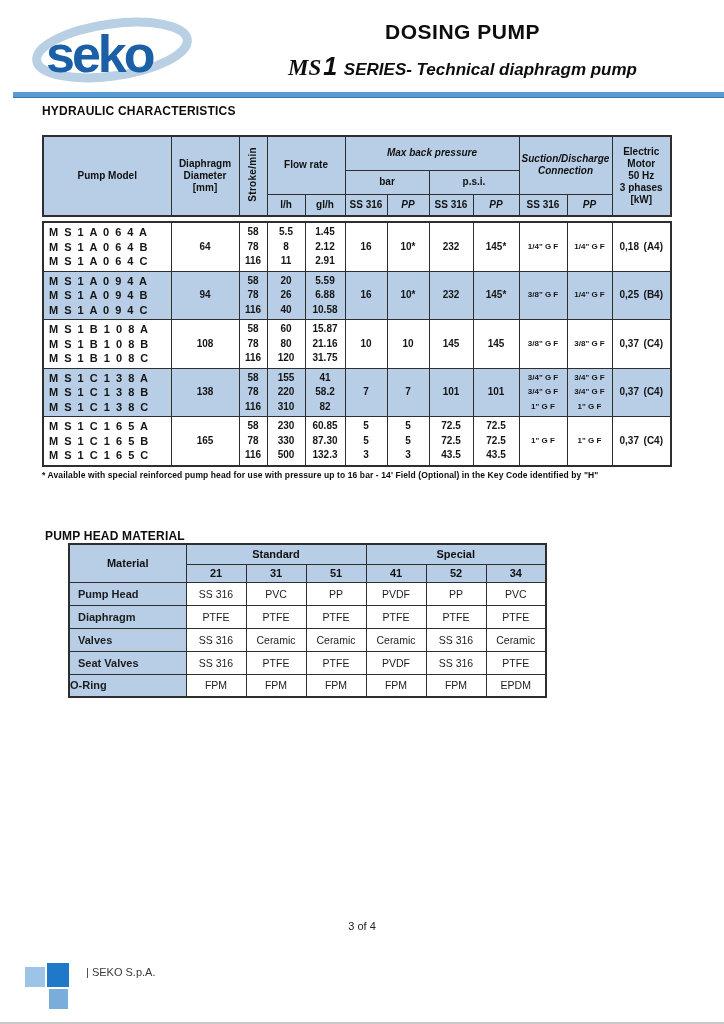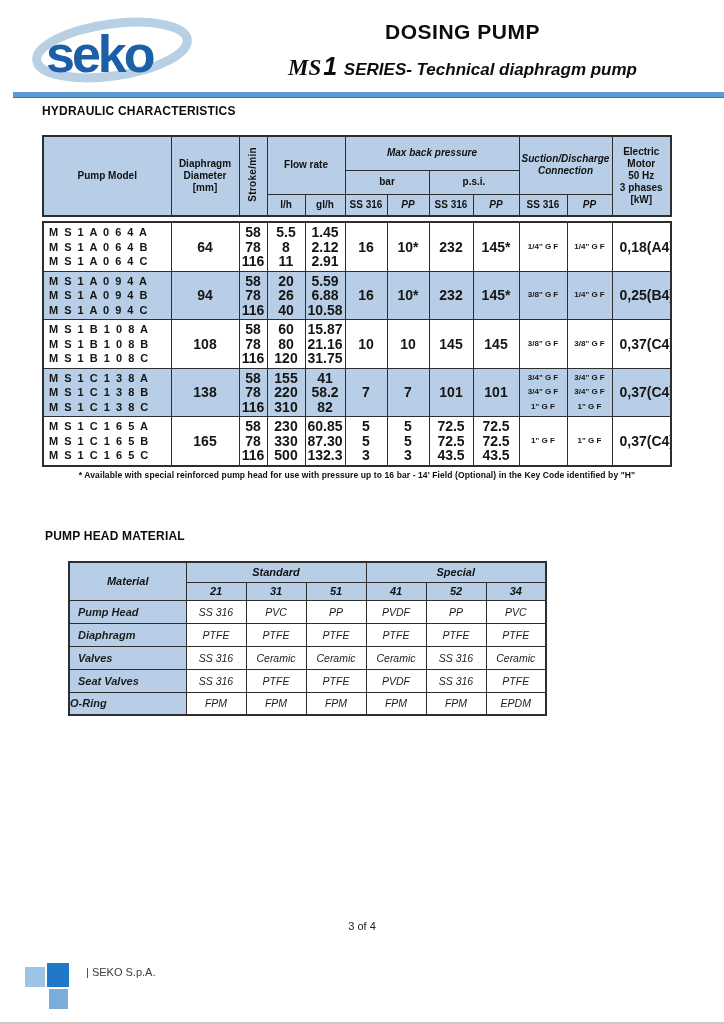--- a/index.html
+++ b/index.html
@@ -30,32 +30,32 @@
   .section-title{font-size:12px;font-weight:bold;color:#0d0d0d;letter-spacing:0.2px;}
   .hydro-table{border-collapse:collapse;table-layout:fixed;width:628px;margin-top:17px;}
   .hydro-table td{border:1px solid var(--border-dark);overflow:hidden;}
   .hydro-head{border:2px solid var(--border-dark);}
   .hydro-head td{background:var(--table-blue);text-align:center;vertical-align:middle;
     font-weight:bold;font-size:10px;line-height:12px;white-space:pre-line;}
   .hydro-head .ital{font-style:italic;}
   .row-h1{height:34px;}.row-h2{height:24px;}.row-h3{height:22px;}
   .vert span{display:inline-block;writing-mode:vertical-rl;transform:rotate(180deg);font-weight:bold;font-size:10px;letter-spacing:0.3px;}
   .hydro-bodytable{margin-top:4px;border:2px solid var(--border-dark);}
-  .hydro-bodytable td{vertical-align:middle;text-align:center;font-size:14px;line-height:14.5px;
+  .hydro-bodytable td{vertical-align:middle;text-align:center;font-size:10px;line-height:14.5px;
     padding:2px 1px;white-space:pre-line;font-weight:bold;color:#151515;}
   .hydro-bodytable tr.shaded td{background:var(--table-blue);}
   .hydro-bodytable td.c-models{text-align:left;padding-left:5px;letter-spacing:1.5px;font-size:11px;}
   .hydro-bodytable td.c-conn{font-size:8px;letter-spacing:0;}
   .motor-wrap{display:flex;justify-content:space-between;padding:0 6px;}
-  .footnote{margin-top:3px;font-size:8.5px;font-weight:bold;color:#0d0d0d;letter-spacing:0.1px;text-align:center;}
+  .footnote{margin-top:3px;font-size:8.5px;font-weight:bold;color:#0d0d0d;letter-spacing:0.1px;}
 
   
   .materials{position:absolute;left:45px;top:529px;width:560px;}
-  .mat-table{border-collapse:collapse;table-layout:fixed;margin-top:18px;margin-left:23px;
-    border:2px solid var(--border-dark);font-style:italic;}
+  .mat-table{border-collapse:collapse;table-layout:fixed;margin-left:23px;
+    border:2px solid var(--border-dark);}
   .mat-table td{border:1px solid var(--border-dark);text-align:center;vertical-align:middle;overflow:hidden;}
   .mat-table .mat-head{background:var(--table-blue);font-weight:bold;font-size:11px;}
   .row-m1{height:20px;}.row-m2{height:18px;}
   .mat-table tbody td{height:23px;font-size:10.5px;color:#1c1c1c;background:#fff;}
   .mat-table td.mat-label{background:var(--table-blue);font-weight:bold;font-size:11px;text-align:left;padding-left:8px;}
   .mat-table tbody tr:last-child td.mat-label{padding-left:0;}
 
   
   .footer-sq{position:absolute;}
   .sq-light{left:25px;top:967px;width:20px;height:20px;background:#9dc3e6;}

